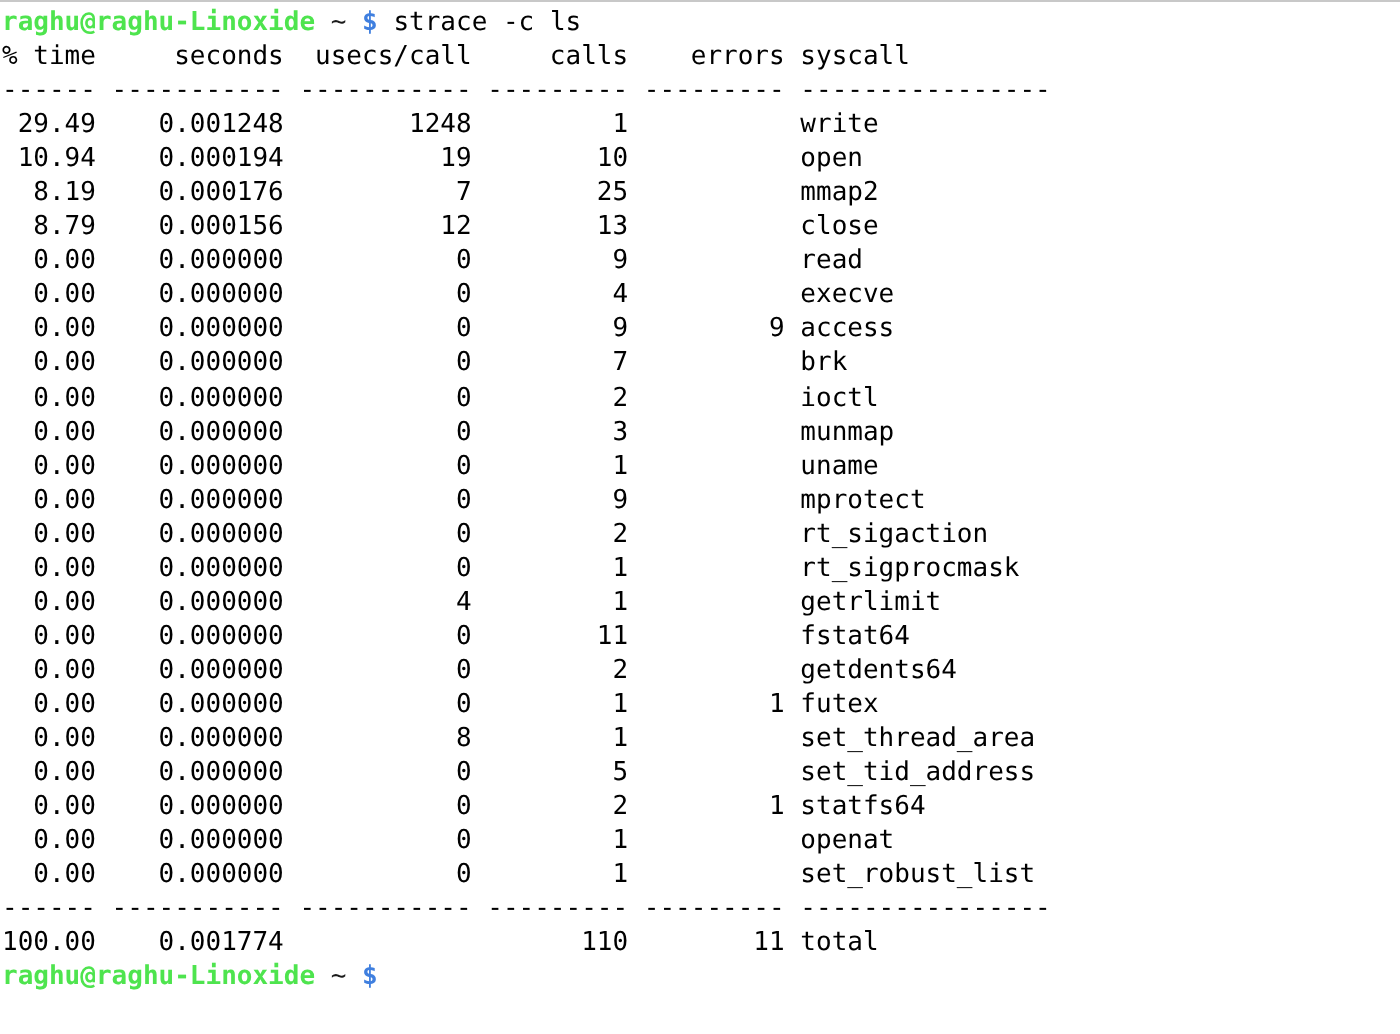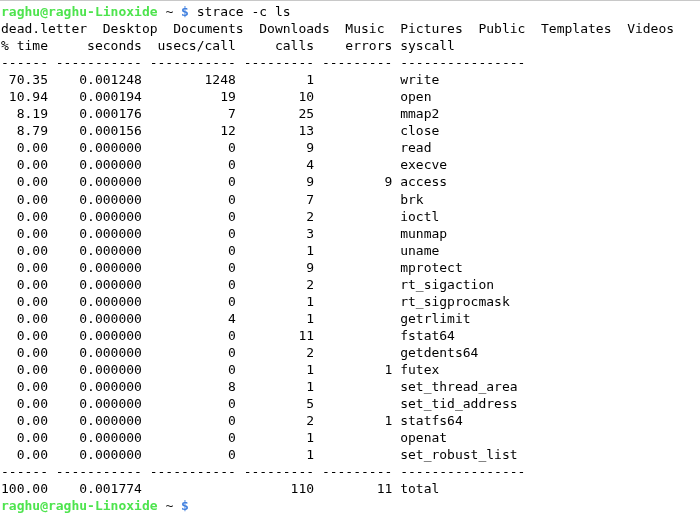--- a/index.html
+++ b/index.html
@@ -45,28 +45,27 @@
   .line.sep { color: #000000; }
 </style>
 </head>
 <body>
 
 <div id="terminal">
   <div class="screen">
 
     <div class="line"><span class="c-user">raghu@raghu-Linoxide</span><span class="c-plain"> </span><span class="c-tilde">~</span><span class="c-plain"> </span><span class="c-dollar">$</span><span class="c-plain"> </span><span class="c-cmd">strace -c ls</span></div>
 
-    <div class="line c-dir">dead.letter  Desktop  Documents  Downloads  Music  Pictures  Public  Templates  Videos</div>
 
     <div class="line">% time     seconds  usecs/call     calls    errors syscall</div>
 
     <div class="line sep">------ ----------- ----------- --------- --------- ----------------</div>
 
     <div>
-        <div class="line"> 70.35    0.001248        1248         1           write</div>
+        <div class="line"> 29.49    0.001248        1248         1           write</div>
         <div class="line"> 10.94    0.000194          19        10           open</div>
         <div class="line">  8.19    0.000176           7        25           mmap2</div>
         <div class="line">  8.79    0.000156          12        13           close</div>
         <div class="line">  0.00    0.000000           0         9           read</div>
         <div class="line">  0.00    0.000000           0         4           execve</div>
         <div class="line">  0.00    0.000000           0         9         9 access</div>
         <div class="line">  0.00    0.000000           0         7           brk</div>
         <div class="line">  0.00    0.000000           0         2           ioctl</div>
         <div class="line">  0.00    0.000000           0         3           munmap</div>
         <div class="line">  0.00    0.000000           0         1           uname</div>

